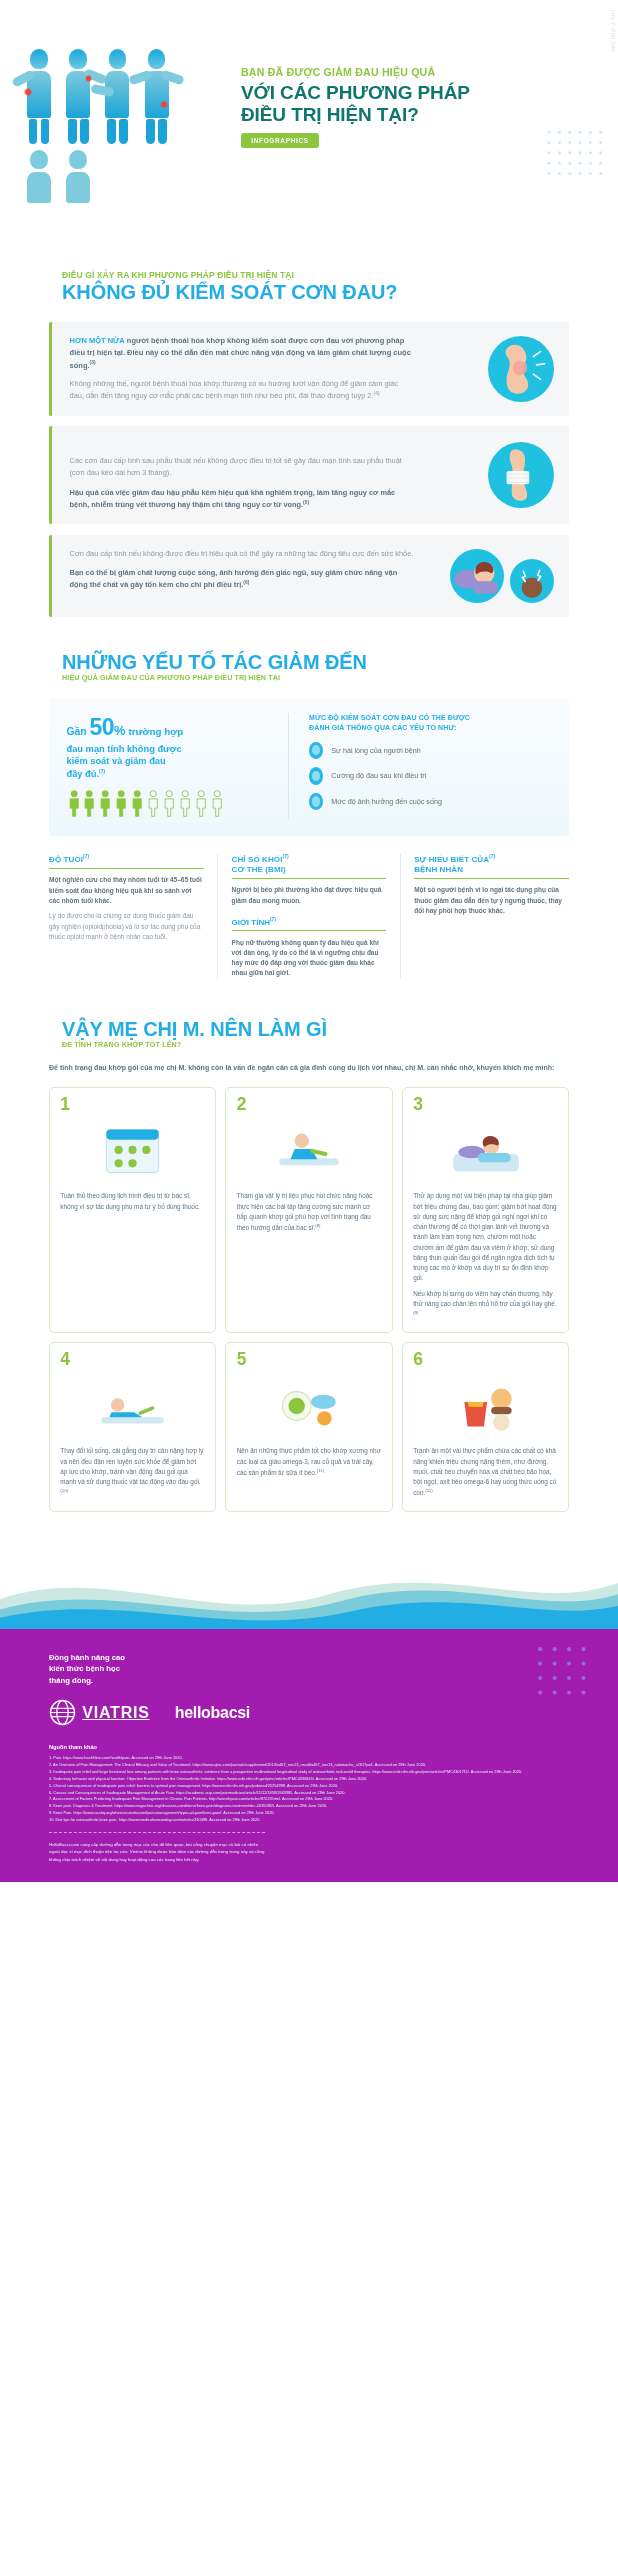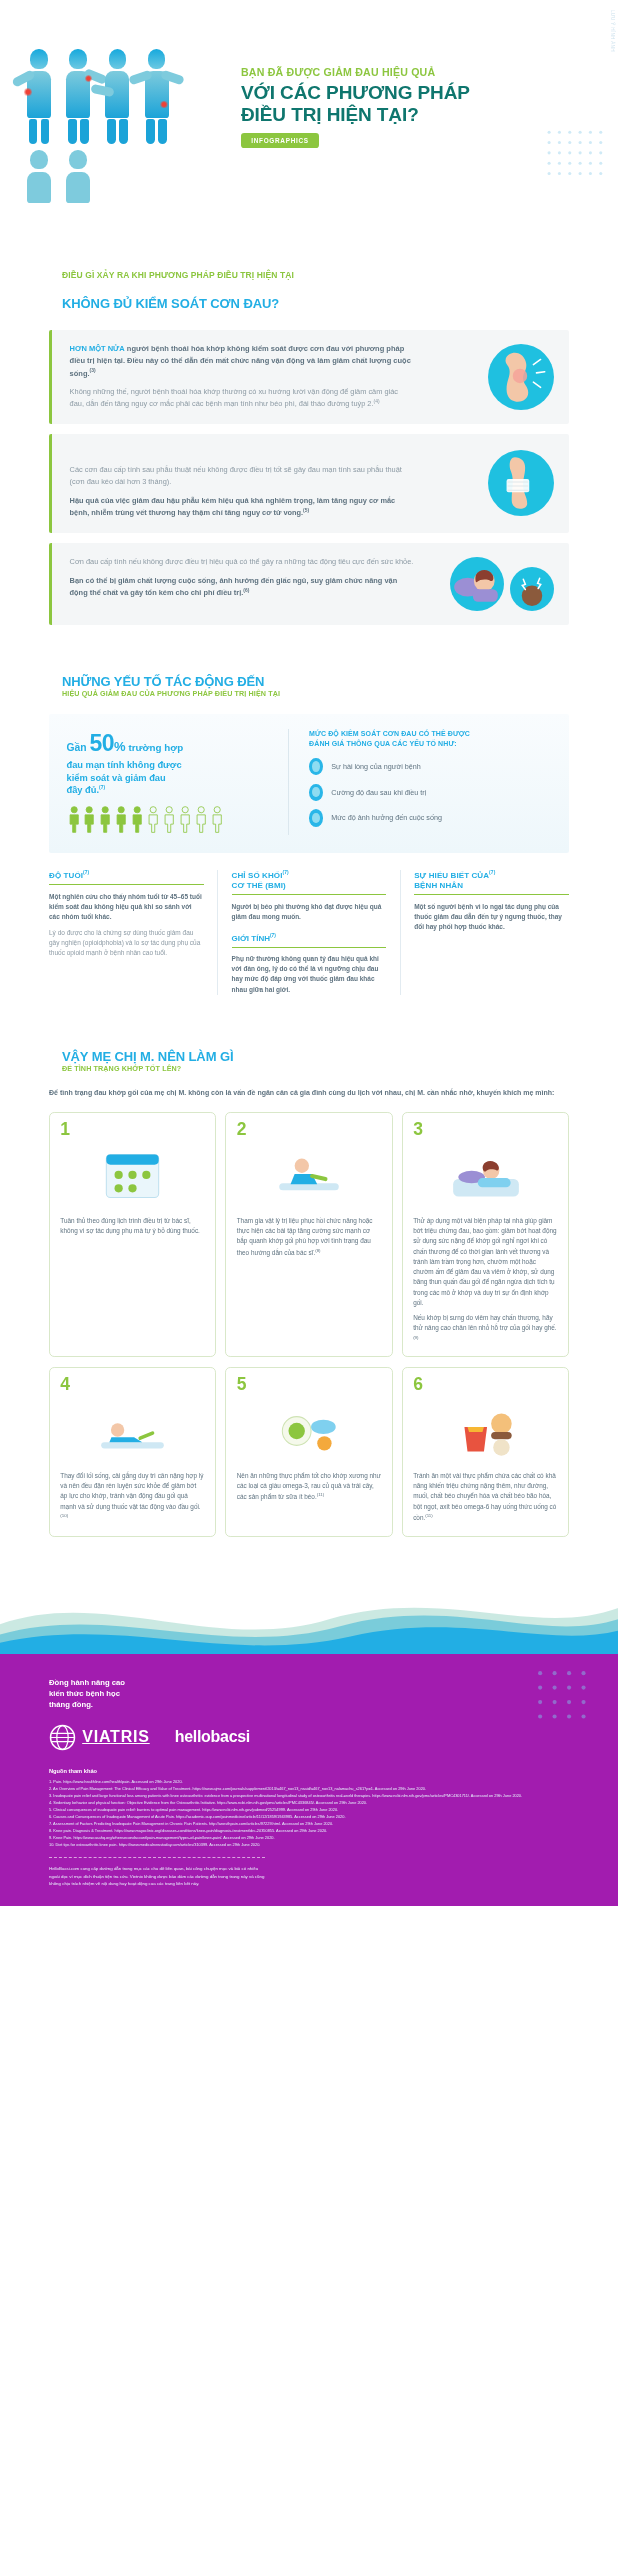--- a/index.html
+++ b/index.html
@@ -46,21 +46,21 @@
   .p-body { width: 24px; height: 47px; border-radius: 8.2px 8.2px 3.1px 3.1px; background: linear-gradient(180deg,#7ecbdd,#1ba3d8); margin: 2.1px auto 0; position: relative; }
   .p-legs { display:flex; gap:3.1px; justify-content:center; margin-top:1px;}
   .p-leg { width: 8.8px; height: 25px; border-radius: 2.6px 2.6px 4.6px 4.6px; background: #1ba3d8; }
   .p-arm { position:absolute; width: 23px; height: 8.8px; background:#7ecbdd; border-radius: 5.2px; }
   .p-dot { position:absolute; width: 7.7px; height: 7.7px; border-radius:50%; background: radial-gradient(circle,#ef4136 35%, rgba(239,65,54,.25) 70%); }
 
   
   .sec-title-wrap { padding: 0 0 0 62px; }
   .sec-kicker { color: #8cc63f; font-size: 8.5px; font-weight: 700; letter-spacing: 0.1px; }
   .sec-kicker.sm { font-size: 7.2px; }
-  .sec-head { color: #22aee4; font-size: 13px; font-weight: 800; line-height: 1.12; letter-spacing: -0.1px; margin-top: 17px;}
+  .sec-head { color: #22aee4; font-size: 20px; font-weight: 800; line-height: 1.12; letter-spacing: -0.1px; margin-top: 1px;}
 
   
   .sec1 { position: relative; padding-top: 28px; }
   .card {
     position: relative; margin: 0 0 0 49px; width: 520px;
     background: #f4f6f7; border-radius: 2.1px; padding: 13.4px 155px 13.4px 20.6px;
     display: flex; gap: 11.3px; align-items: flex-start; min-height: 82px;
   }
   .card + .card { margin-top: 10.3px; }
   .card-accent { position: absolute; left: 0; top: 0; bottom: 0; width: 2.6px; background: #8cc63f; border-radius: 2.1px 0 0 2.1px; }
@@ -327,21 +327,21 @@
               </g>
             </svg>
           </div>
         </div>
       </div>
     </div>
   </div>
 
   <div class="sec2">
     <div class="sec-title-wrap">
-      <div class="sec-head">NHỮNG YẾU TỐ TÁC ĐỘNG ĐẾN</div>
+      <div class="sec-head">NHỮNG YẾU TỐ TÁC GIẢM ĐẾN</div>
       <div class="sec-kicker sm">HIỆU QUẢ GIẢM ĐAU  CỦA PHƯƠNG PHÁP ĐIỀU TRỊ HIỆN TẠI</div>
     </div>
 
     <div class="stat-box">
       <div class="stat-left">
         <div class="stat-num">
           <span>Gần</span>
           <b>50</b><span class="pct">%</span>
           <span style="font-size:9.8px">trường hợp</span>
         </div>

